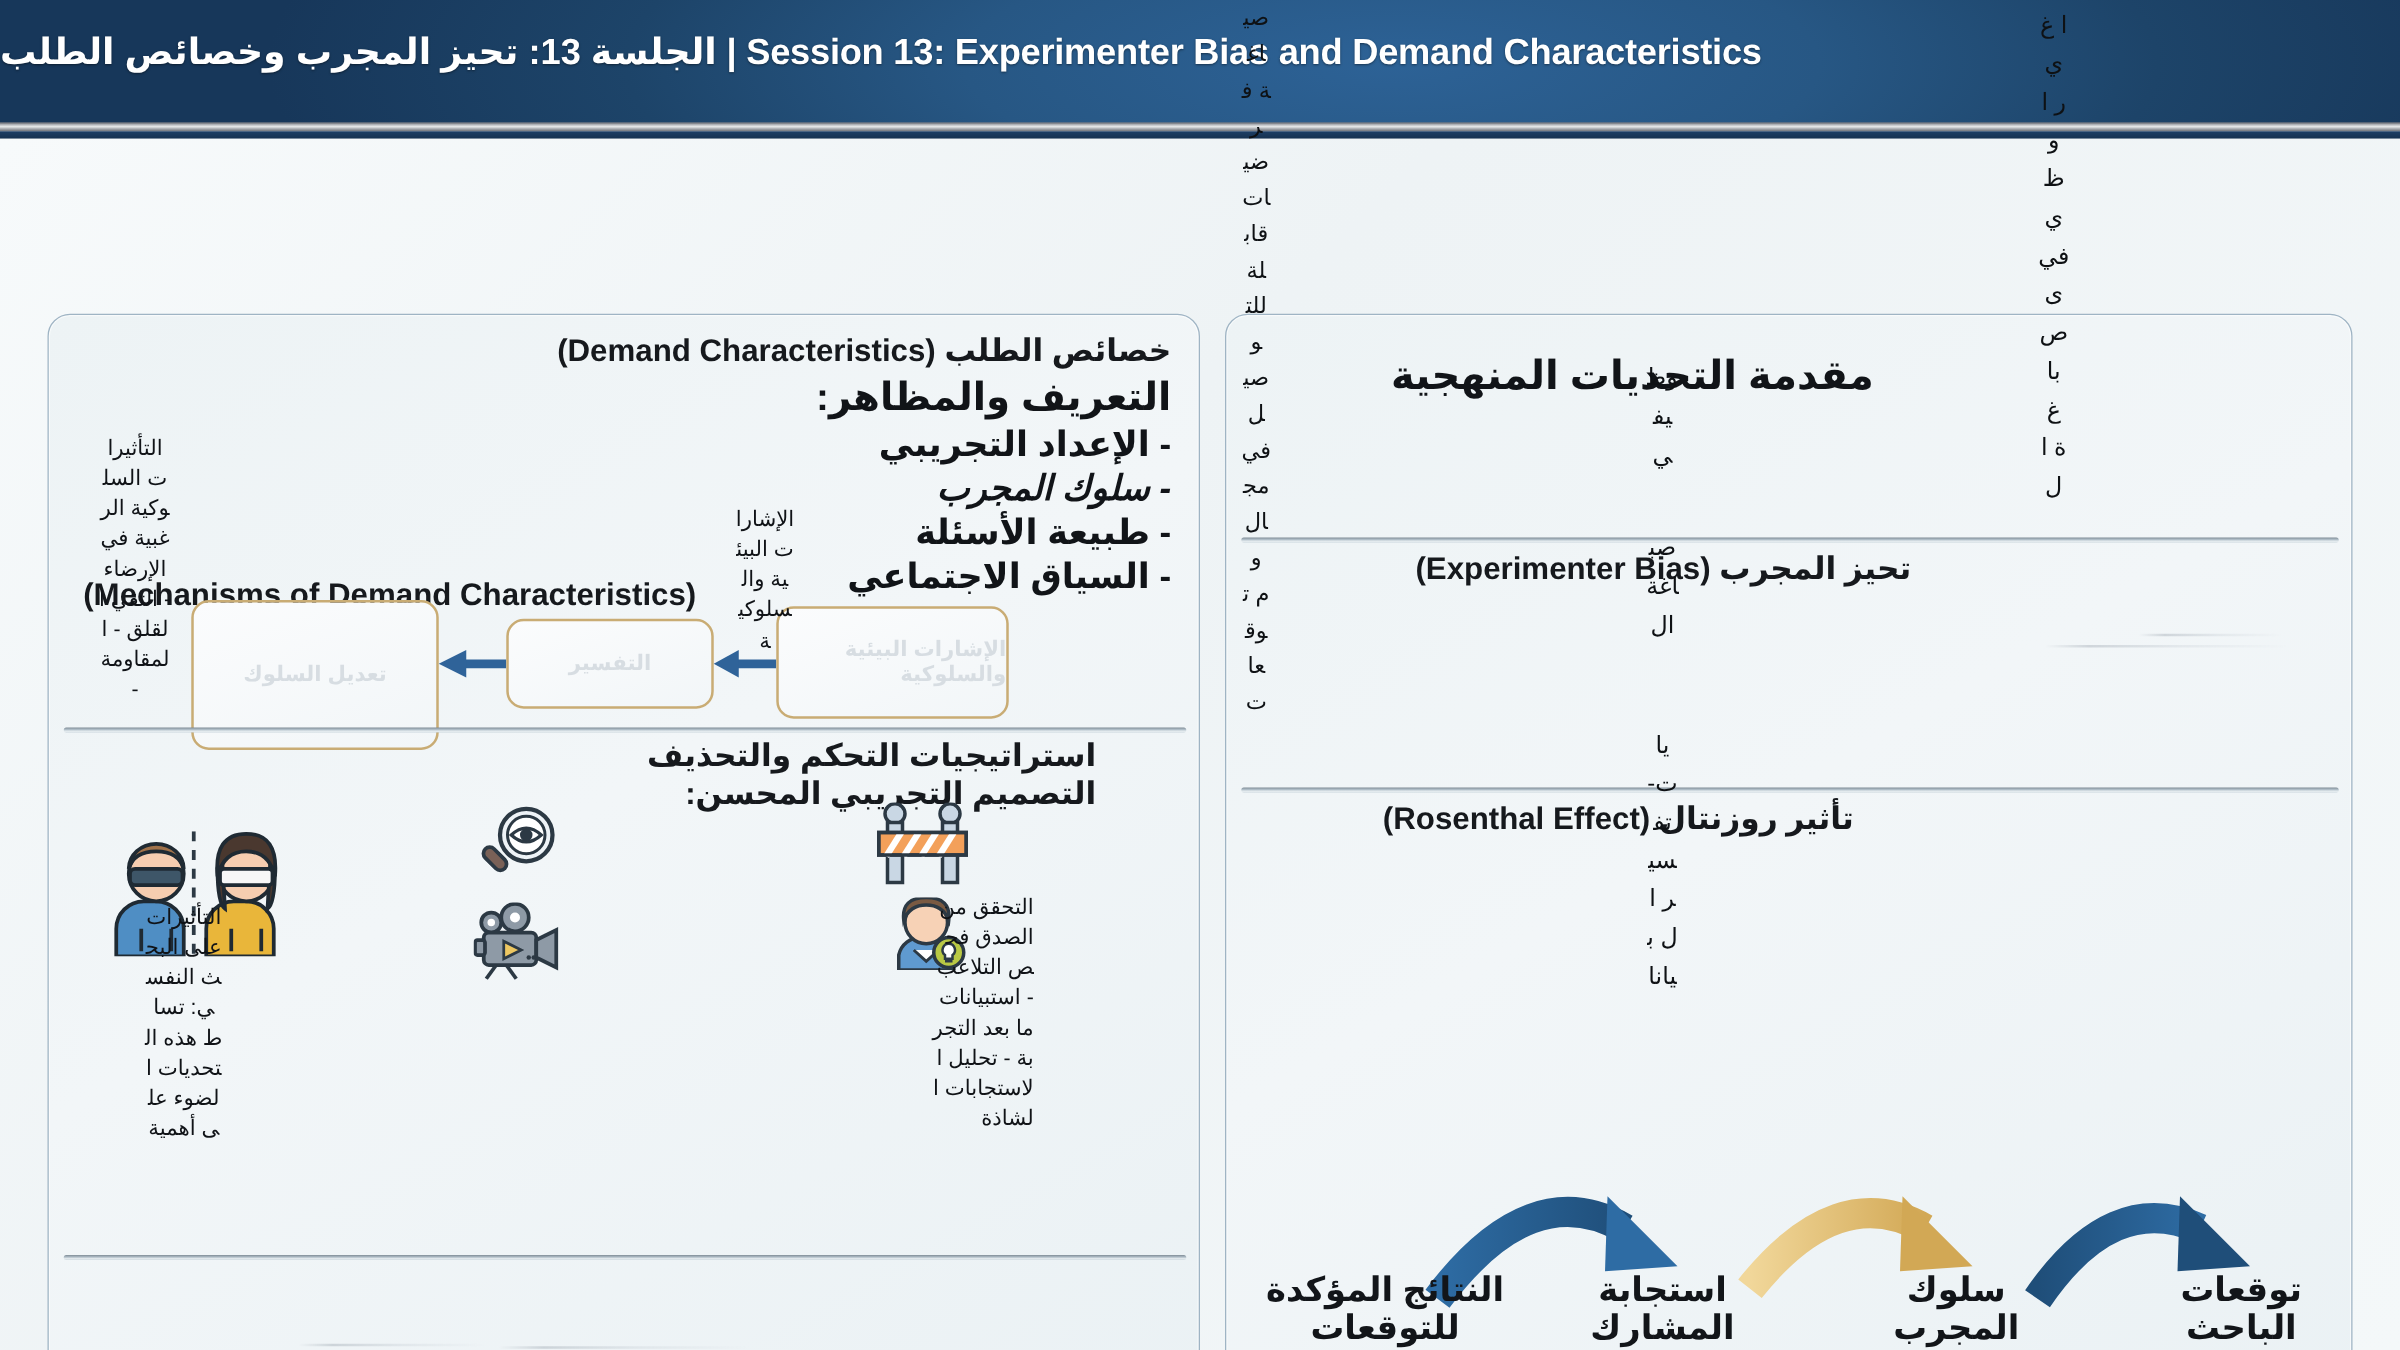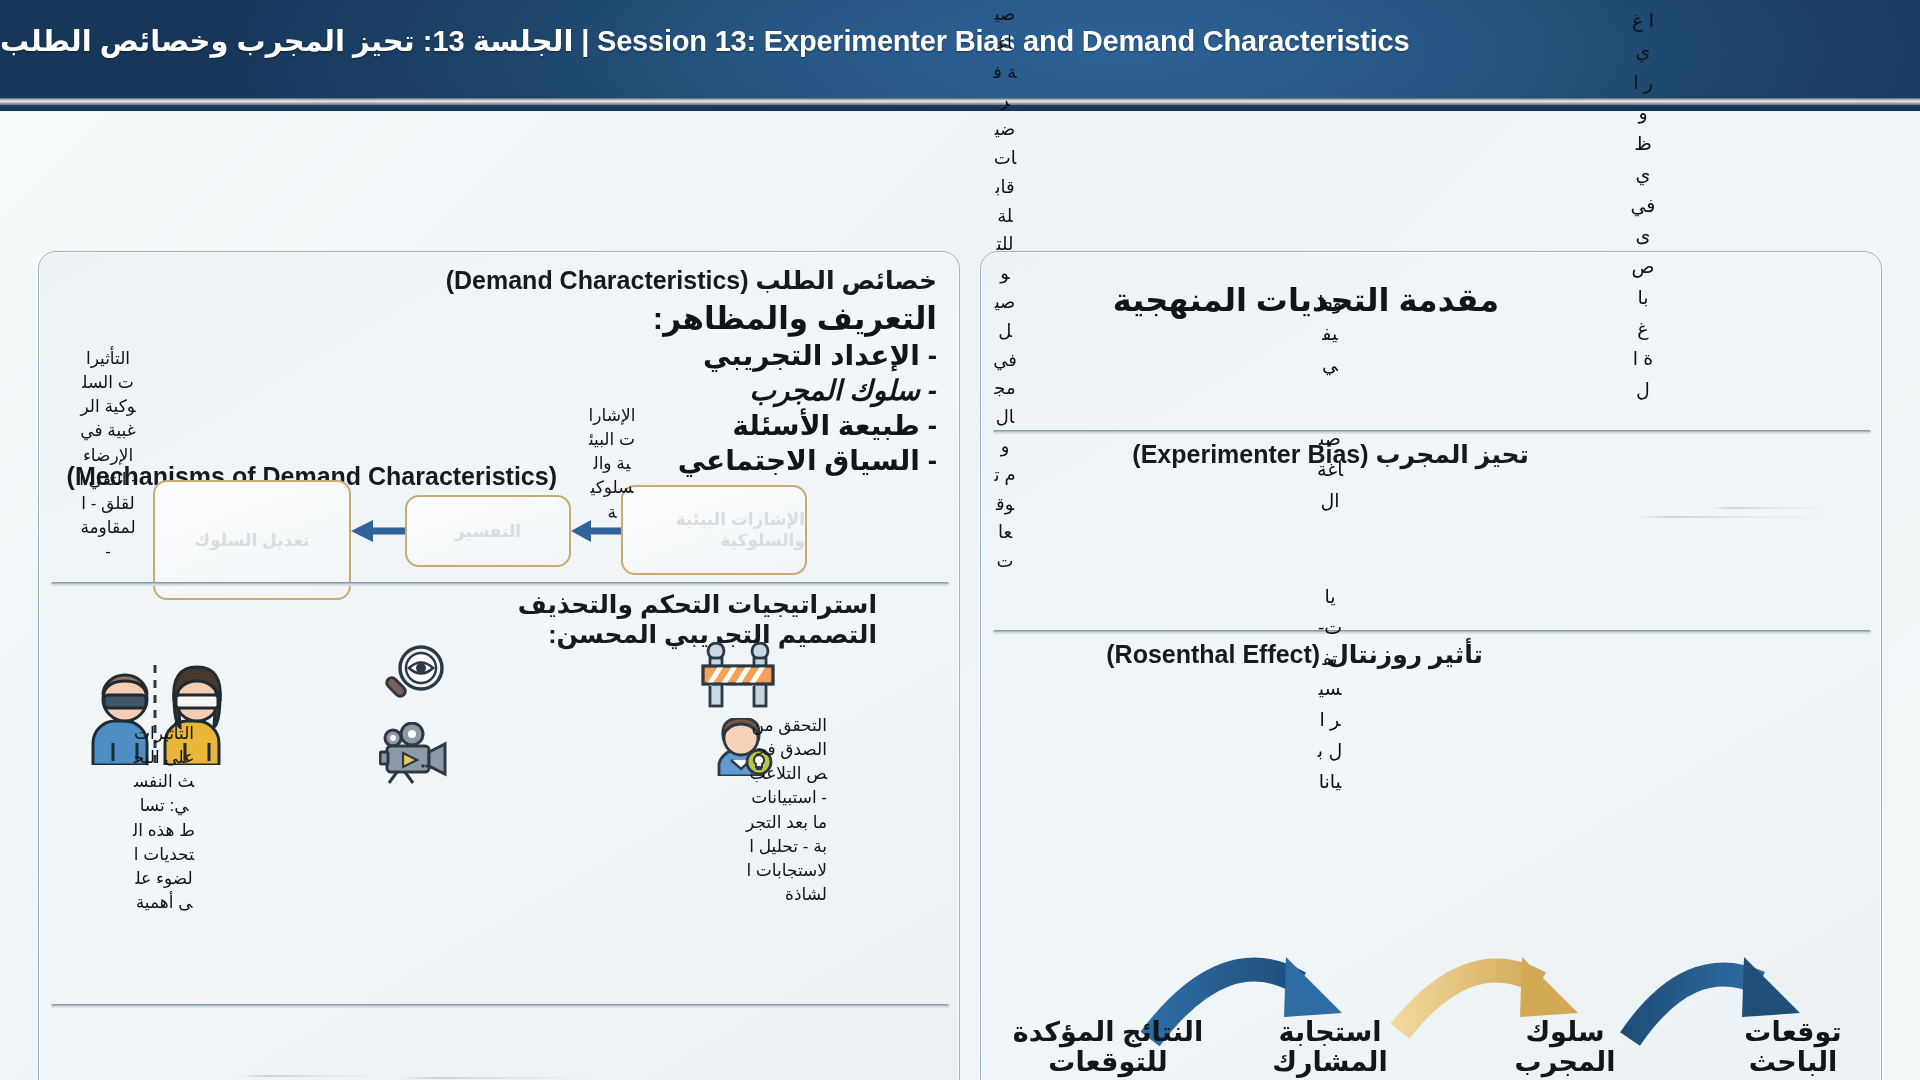--- a/index.html
+++ b/index.html
@@ -271,21 +271,21 @@
         <path d="M20 42 l10 9 l10 -9" fill="#ffffff" stroke="#2c3944" stroke-width="2.4"></path>
         <circle cx="48" cy="44" r="12" fill="#b9c844" stroke="#2c3944" stroke-width="2.8"></circle>
         <path d="M48 37 a5 5 0 0 1 3 9 v3 h-6 v-3 a5 5 0 0 1 3 -9z" fill="#ffffff" stroke="#2c3944" stroke-width="2"></path>
         <line x1="45" y1="51" x2="51" y2="51" stroke="#2c3944" stroke-width="2"></line>
       </svg>
 
       <div class="narrow-col" style="right:822px; top:95px; width:58px;">التأثيرات السلوكية الرغبية في الإرضاء - التقي القلق - المقاومة -</div>
 
       <div class="narrow-col" style="right:322px; top:152px; width:50px;">الإشارات البيئية والسلوكية</div>
 
-      <div class="narrow-col" style="right:764px; top:470px; width:62px;text-align:center;">التأثيرات على البحث النفسي: تساط هذه التحديات الضوء على أهمية</div>
+      <div class="narrow-col" style="right:781px; top:470px; width:62px;text-align:center;">التأثيرات على البحث النفسي: تساط هذه التحديات الضوء على أهمية</div>
 
       <div class="narrow-col" style="right:132px; top:462px; width:84px; text-align:right;">التحقق من الصدق فحص التلاعب - استبيانات ما بعد التجربة - تحليل الاستجابات الشاذة</div>
 
       <div class="hr" style="left:12px; top:752px; width:898px;"></div>
 
       <div class="watermark" style="left:200px; top:815px; width:360px; height:22px;">
         <div class="wm-line" style="left:0;  top:8px;  width:150px;"></div>
         <div class="wm-line" style="left:160px; top:10px; width:200px;"></div>
       </div>
     </div>

